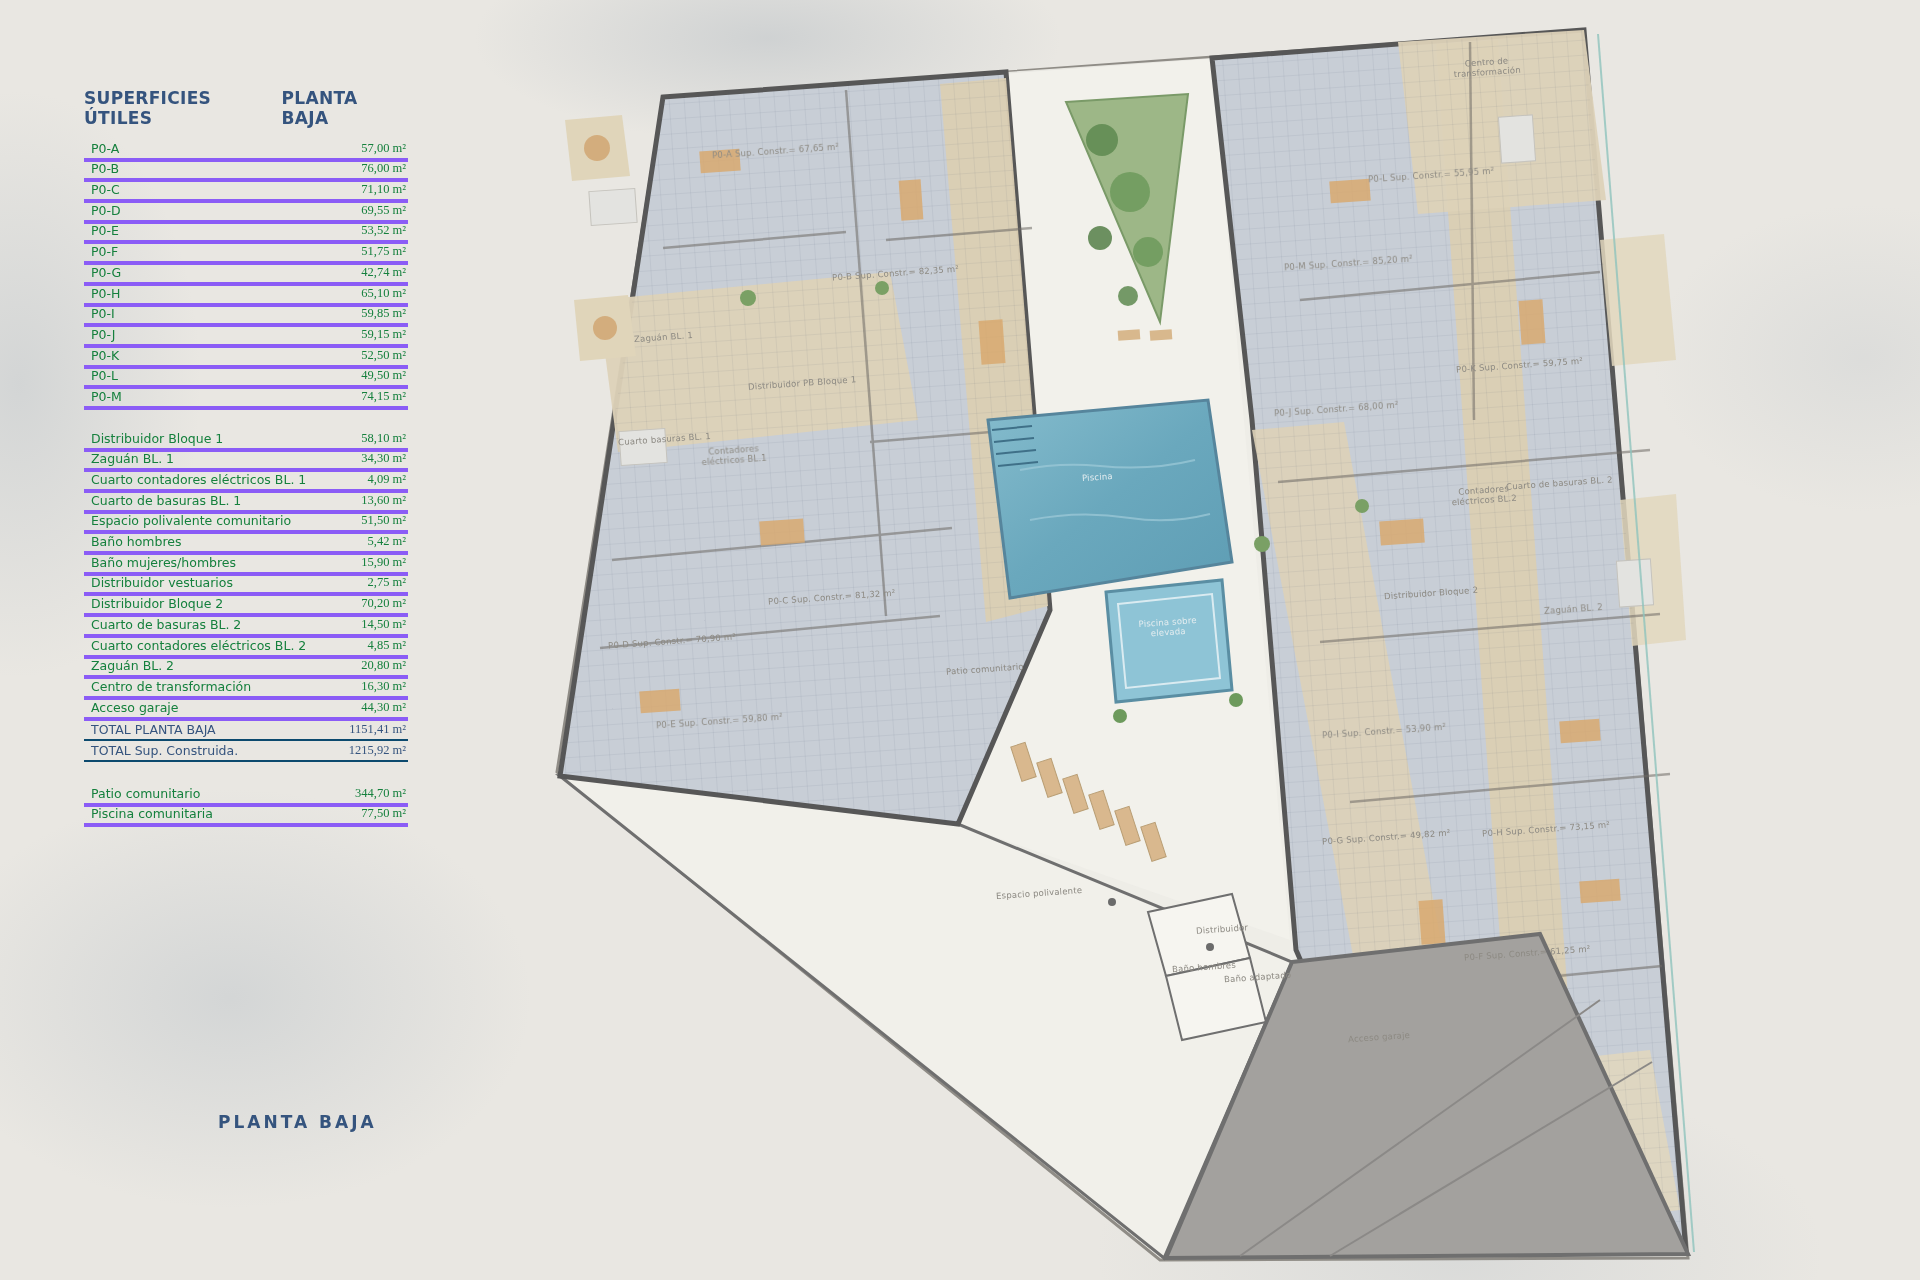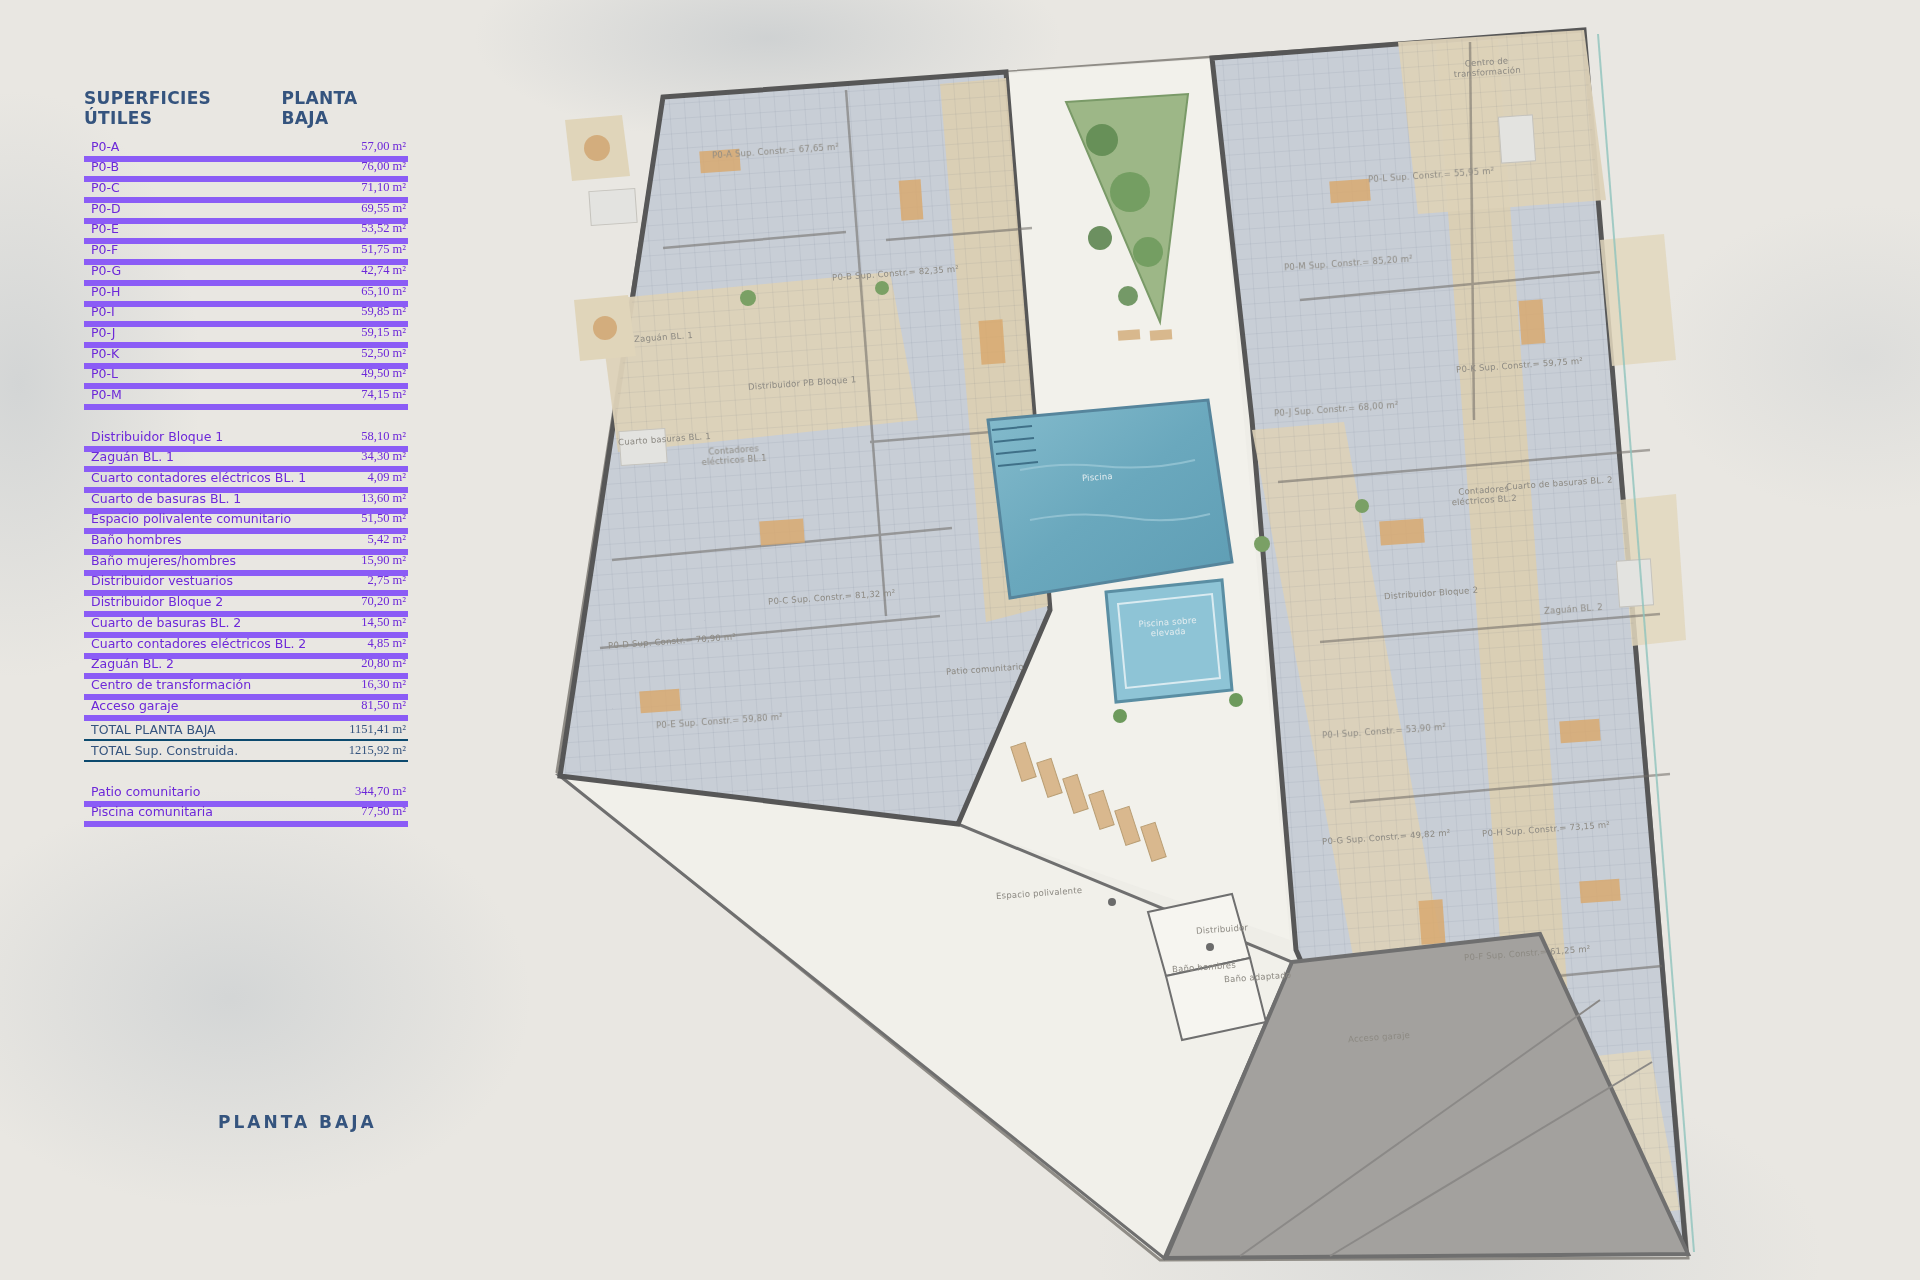--- a/index.html
+++ b/index.html
@@ -9,21 +9,21 @@
     background:
       radial-gradient(420px 150px at 40% 3%, rgba(165,175,185,.38), rgba(165,175,185,0) 70%),
       radial-gradient(260px 420px at 1% 30%, rgba(160,172,184,.30), rgba(160,172,184,0) 70%),
       radial-gradient(430px 300px at 12% 78%, rgba(162,174,186,.30), rgba(162,174,186,0) 70%),
       radial-gradient(520px 260px at 76% 98%, rgba(168,178,188,.24), rgba(168,178,188,0) 70%),
       radial-gradient(300px 220px at 97% 28%, rgba(170,180,190,.20), rgba(170,180,190,0) 70%),
       #e9e7e2;
   }
   .sheet-table{position:absolute;left:68px;top:88px;width:324px;margin-left:16px;}
   .thead{display:flex;justify-content:space-between;color:#35547e;font-weight:bold;font-size:17px;letter-spacing:.3px;margin-bottom:13px;}
-  .trow{display:flex;justify-content:space-between;align-items:flex-end;border-bottom:6px solid #8b5cf6;height:20.7px;font-size:12.5px;color:#6d28d9;padding:0 2px 2px 7px;box-sizing:border-box;}
+  .trow{display:flex;justify-content:space-between;align-items:flex-end;border-bottom:4px solid #8b5cf6;height:20.7px;font-size:12.5px;color:#15803d;padding:0 2px 2px 7px;box-sizing:border-box;}
   .trow .tv{white-space:nowrap;font-family:Liberation Serif, serif;}
   .trow.total{color:#35547e;border-bottom:2px solid #0c4a6e;}
   .sec-common{margin-top:21px;}
   .sec-outdoor{margin-top:24px;}
   .footer-title{position:absolute;left:218px;top:1112px;color:#35547e;font-weight:bold;font-size:17px;letter-spacing:3px;}
   .plan{position:absolute;left:0;top:0;width:1920px;height:1280px;}
   .plan svg{position:absolute;left:0;top:0;}
   .plbl{position:absolute;font-size:8.5px;color:#8d8a83;white-space:nowrap;transform:rotate(-4deg);letter-spacing:.2px;}
   .plbl-multi{white-space:normal;text-align:center;line-height:1.15;}
   .plbl-light{color:#e2ecef;}
@@ -140,21 +140,21 @@
     <div class="trow">
         <span class="tl">Zaguán BL. 2</span>
         <span class="tv">20,80 m²</span>
       </div>
     <div class="trow">
         <span class="tl">Centro de transformación</span>
         <span class="tv">16,30 m²</span>
       </div>
     <div class="trow">
         <span class="tl">Acceso garaje</span>
-        <span class="tv">81,50 m²</span>
+        <span class="tv">44,30 m²</span>
       </div>
     <div class="trow total">
         <span class="tl">TOTAL PLANTA BAJA</span>
         <span class="tv">1151,41 m²</span>
       </div>
     <div class="trow total">
         <span class="tl">TOTAL Sup. Construida.</span>
         <span class="tv">1215,92 m²</span>
       </div>
   </div>

